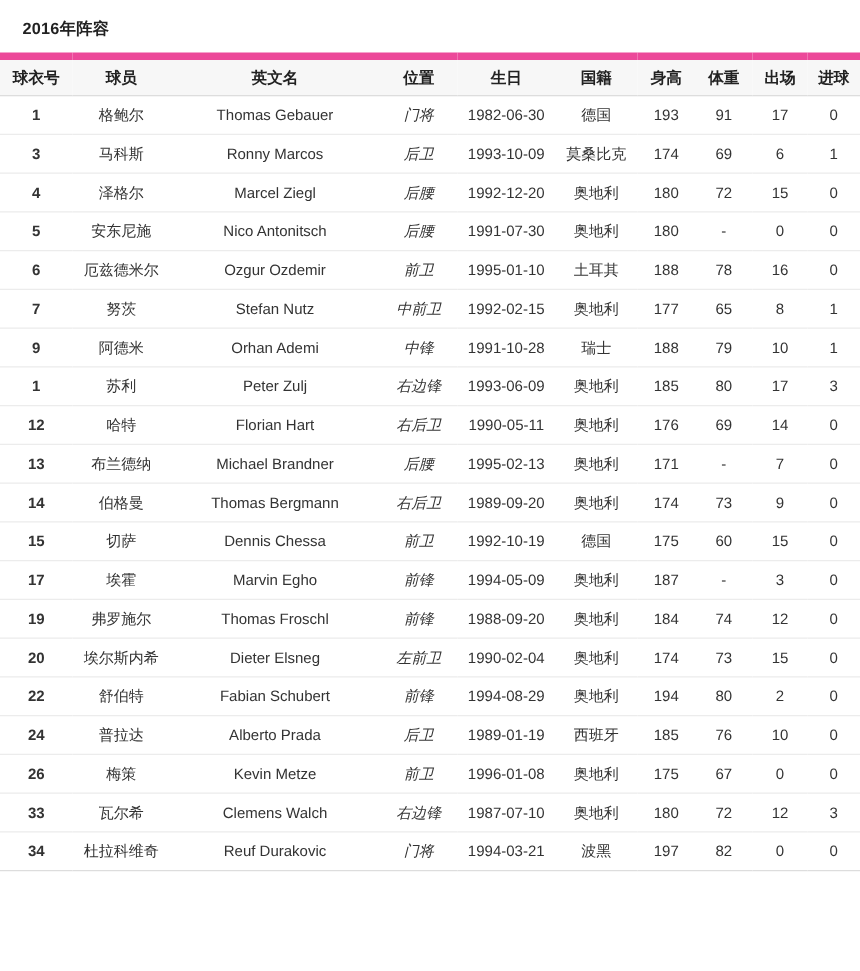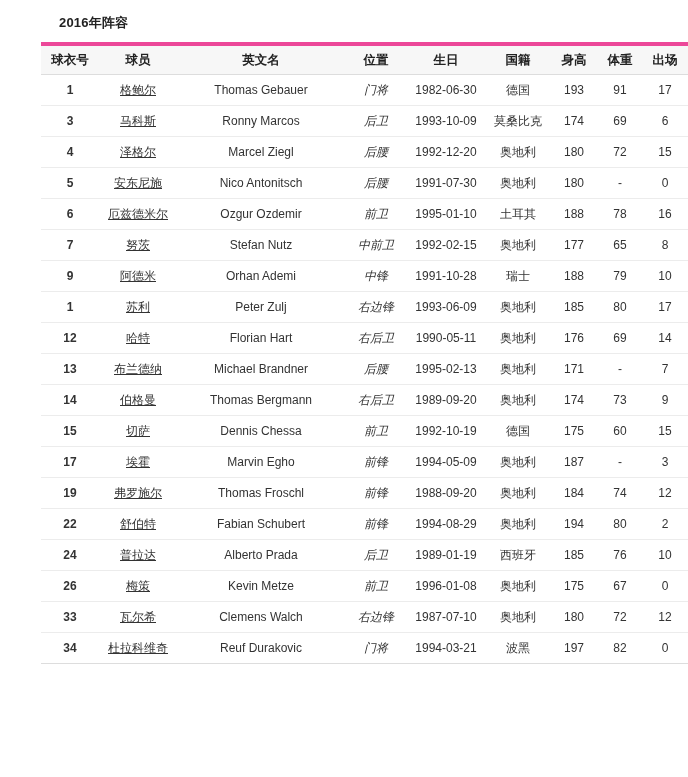--- a/index.html
+++ b/index.html
@@ -12,38 +12,37 @@
     background: #ffffff;
     font-family: "Liberation Sans", sans-serif;
     color: #333333;
   }
   .page {
     width: 688px;
     height: 777px;
     box-sizing: border-box;
     background: #ffffff;
     position: relative;
-    padding-left: 41px;
   }
   .title {
     font-size: 13px;
     font-weight: bold;
     color: #222222;
     padding: 14px 0 10px 18px;
     letter-spacing: 0.2px;
   }
   table.squad {
     border-collapse: collapse;
     width: 688px;
     table-layout: fixed;
     font-size: 12px;
   }
   table.squad thead th {
     background: #f7f7f7;
-    border-top: 4px solid #ec4899;
+    border-top: 6px solid #ec4899;
     border-bottom: 1px solid #dddddd;
     font-weight: bold;
     color: #222222;
     height: 26px;
     text-align: center;
     vertical-align: middle;
     font-size: 12.5px;
   }
   table.squad tbody td {
     border-bottom: 1px solid #ececec;
@@ -51,21 +50,21 @@
     text-align: center;
     vertical-align: middle;
     color: #333333;
     white-space: nowrap;
     overflow: hidden;
   }
   table.squad tbody tr:last-child td {
     border-bottom: 1px solid #dddddd;
   }
   td.num { font-weight: bold; color: #222222; }
-  td.cn  { color: #222222; text-decoration: underline; }
+  td.cn  { color: #222222; }
   td.en  { color: #222222; font-weight: normal; }
   td.pos { color: #333333; font-style: italic; }
   td.dob { color: #333333; }
   td.nat { color: #222222; }
   td.stat { color: #333333; }
 
   
   col.c0 { width: 58px; }
   col.c1 { width: 78px; }
   col.c2 { width: 168px; }
@@ -273,20 +272,32 @@
           <td class="en">Thomas Froschl</td>
           <td class="pos">前锋</td>
           <td class="dob">1988-09-20</td>
           <td class="nat">奥地利</td>
           <td class="stat">184</td>
           <td class="stat">74</td>
           <td class="stat">12</td>
           <td class="stat">0</td>
         </tr>
         <tr>
+          <td class="num">20</td>
+          <td class="cn">埃尔斯内希</td>
+          <td class="en">Dieter Elsneg</td>
+          <td class="pos">左前卫</td>
+          <td class="dob">1990-02-04</td>
+          <td class="nat">奥地利</td>
+          <td class="stat">174</td>
+          <td class="stat">73</td>
+          <td class="stat">15</td>
+          <td class="stat">0</td>
+        </tr>
+        <tr>
           <td class="num">22</td>
           <td class="cn">舒伯特</td>
           <td class="en">Fabian Schubert</td>
           <td class="pos">前锋</td>
           <td class="dob">1994-08-29</td>
           <td class="nat">奥地利</td>
           <td class="stat">194</td>
           <td class="stat">80</td>
           <td class="stat">2</td>
           <td class="stat">0</td>

